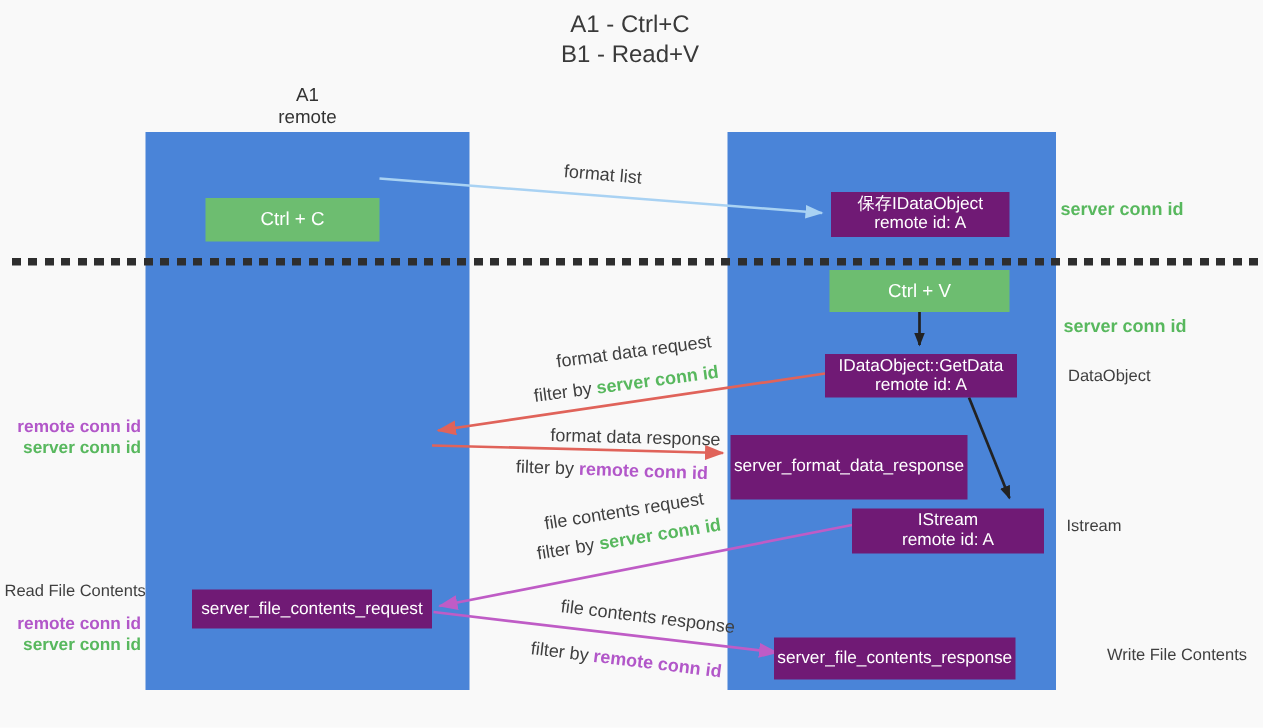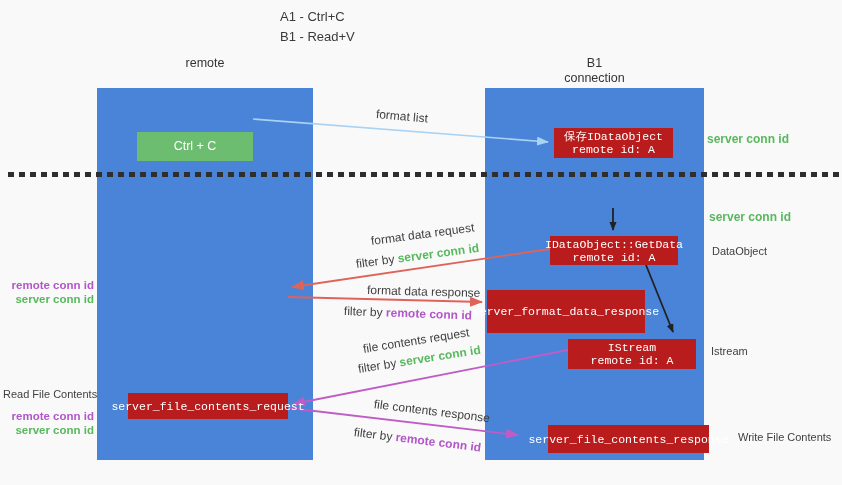--- a/index.html
+++ b/index.html
@@ -4,21 +4,21 @@
 <style>
   html,body { margin:0; padding:0; }
   .canvas {
     position:relative; width:842px; height:485px;
     background:#f9f9f9;
     font-family:"Liberation Sans", sans-serif;
     overflow:hidden;
   }
   .title {
     position:absolute; left:280px; top:7px; width:280px;
-    font-size:13px; line-height:20px; color:#3a3a3a;
+    text-align:center; font-size:16px; line-height:20px; color:#3a3a3a;
   }
   .col-header {
     position:absolute; top:56px; text-align:center;
     font-size:12.5px; line-height:15px; color:#333; z-index:5;
   }
   .col-header.left { left:97px; width:216px; }
   .col-header.right { left:485px; width:219px; }
   .lifeline { position:absolute; top:88px; height:372px; background:#4a84d8; z-index:1; }
   .lifeline.left { left:97px; width:216px; }
   .lifeline.right { left:485px; width:219px; }
@@ -26,44 +26,41 @@
     position:absolute; left:8px; top:172px; width:834px; height:5px; z-index:2;
     background-image:repeating-linear-gradient(90deg,#2e2e2e 0 6px,transparent 6px 11px);
   }
   svg.arrows { position:absolute; left:0; top:0; z-index:3; pointer-events:none; }
   .box {
     position:absolute; z-index:4; color:#fff;
     display:flex; flex-direction:column; align-items:center; justify-content:center;
     text-align:center; font-size:11.5px; line-height:13px; white-space:nowrap;
   }
   .box.green { background:#6dbd70; font-size:12.5px; }
-  .box.orange { background:#b91c1c;font-family:Liberation Mono, monospace; }
+  .box.orange { background:#701a75; }
   .lbl { position:absolute; z-index:5; white-space:nowrap; font-size:12px; color:#3f3f3f; transform-origin:left center; }
   .lbl.gray { font-size:11px; }
   .green-t { color:#58b85e; font-weight:bold; }
   .purple-t { color:#b257c9; font-weight:bold; }
   .left-group { position:absolute; left:0; width:94px; text-align:right; z-index:5;
     font-size:11.5px; line-height:14px; white-space:nowrap; }
 </style>
 </head>
 <body>
 
 <div class="canvas">
 
   <div class="title">
     <div>A1 - Ctrl+C</div>
     <div>B1 - Read+V</div>
   </div>
 
   <div class="col-header left">
+    <div>A1</div>
     <div>remote</div>
-  </div>
-  <div class="col-header right">
-    <div>B1</div>
-    <div>connection</div>
   </div>
 
   <div class="lifeline left"></div>
   <div class="lifeline right"></div>
 
   <div class="dotted"></div>
 
   <svg class="arrows" width="842" height="485">
     <defs>
       <marker id="ah-blue" markerUnits="userSpaceOnUse" markerWidth="14" markerHeight="11" refX="11" refY="4.5" orient="auto">
@@ -90,41 +87,44 @@
 
   <div class="box green" style="left:137px;top:104px;width:116px;height:29px;margin-top:28px;">
     <div>Ctrl + C</div>
   </div>
 
   <div class="box orange" style="left:554px;top:128px;width:119px;height:30px;">
     <div>保存IDataObject</div>
     <div>remote id: A</div>
   </div>
 
+  <div class="box green" style="left:553px;top:180px;width:120px;height:28px;">
+    <div>Ctrl + V</div>
+  </div>
 
   <div class="box orange" style="left:550px;top:236px;width:128px;height:29px;">
     <div>IDataObject::GetData</div>
     <div>remote id: A</div>
   </div>
 
 
   <div class="box orange" style="left:487px;top:290px;width:158px;height:43px;">
     <div>server_format_data_response</div>
   </div>
 
   <div class="box orange" style="left:568px;top:339px;width:128px;height:30px;">
     <div>IStream</div>
     <div>remote id: A</div>
   </div>
 
   <div class="box orange" style="left:128px;top:393px;width:160px;height:26px;justify-content:center;">
     <div>server_file_contents_request</div>
   </div>
 
-  <div class="box orange" style="left:548px;top:425px;width:161px;height:28px;">
+  <div class="box orange" style="left:516px;top:425px;width:161px;height:28px;">
     <div>server_file_contents_response</div>
   </div>
 
   <div class="lbl" style="left:376px;top:107px;transform:rotate(5deg);">format list</div>
 
   <div class="lbl" style="left:371px;top:234px;transform:rotate(-7.5deg);">format data request</div>
   <div class="lbl" style="left:356px;top:257px;transform:rotate(-7.5deg);"><span>filter by </span><span class="green-t">server conn id</span></div>
 
   <div class="lbl" style="left:367px;top:283px;transform:rotate(1.5deg);">format data response</div>
   <div class="lbl" style="left:344px;top:304px;transform:rotate(2deg);"><span>filter by </span><span class="purple-t">remote conn id</span></div>

